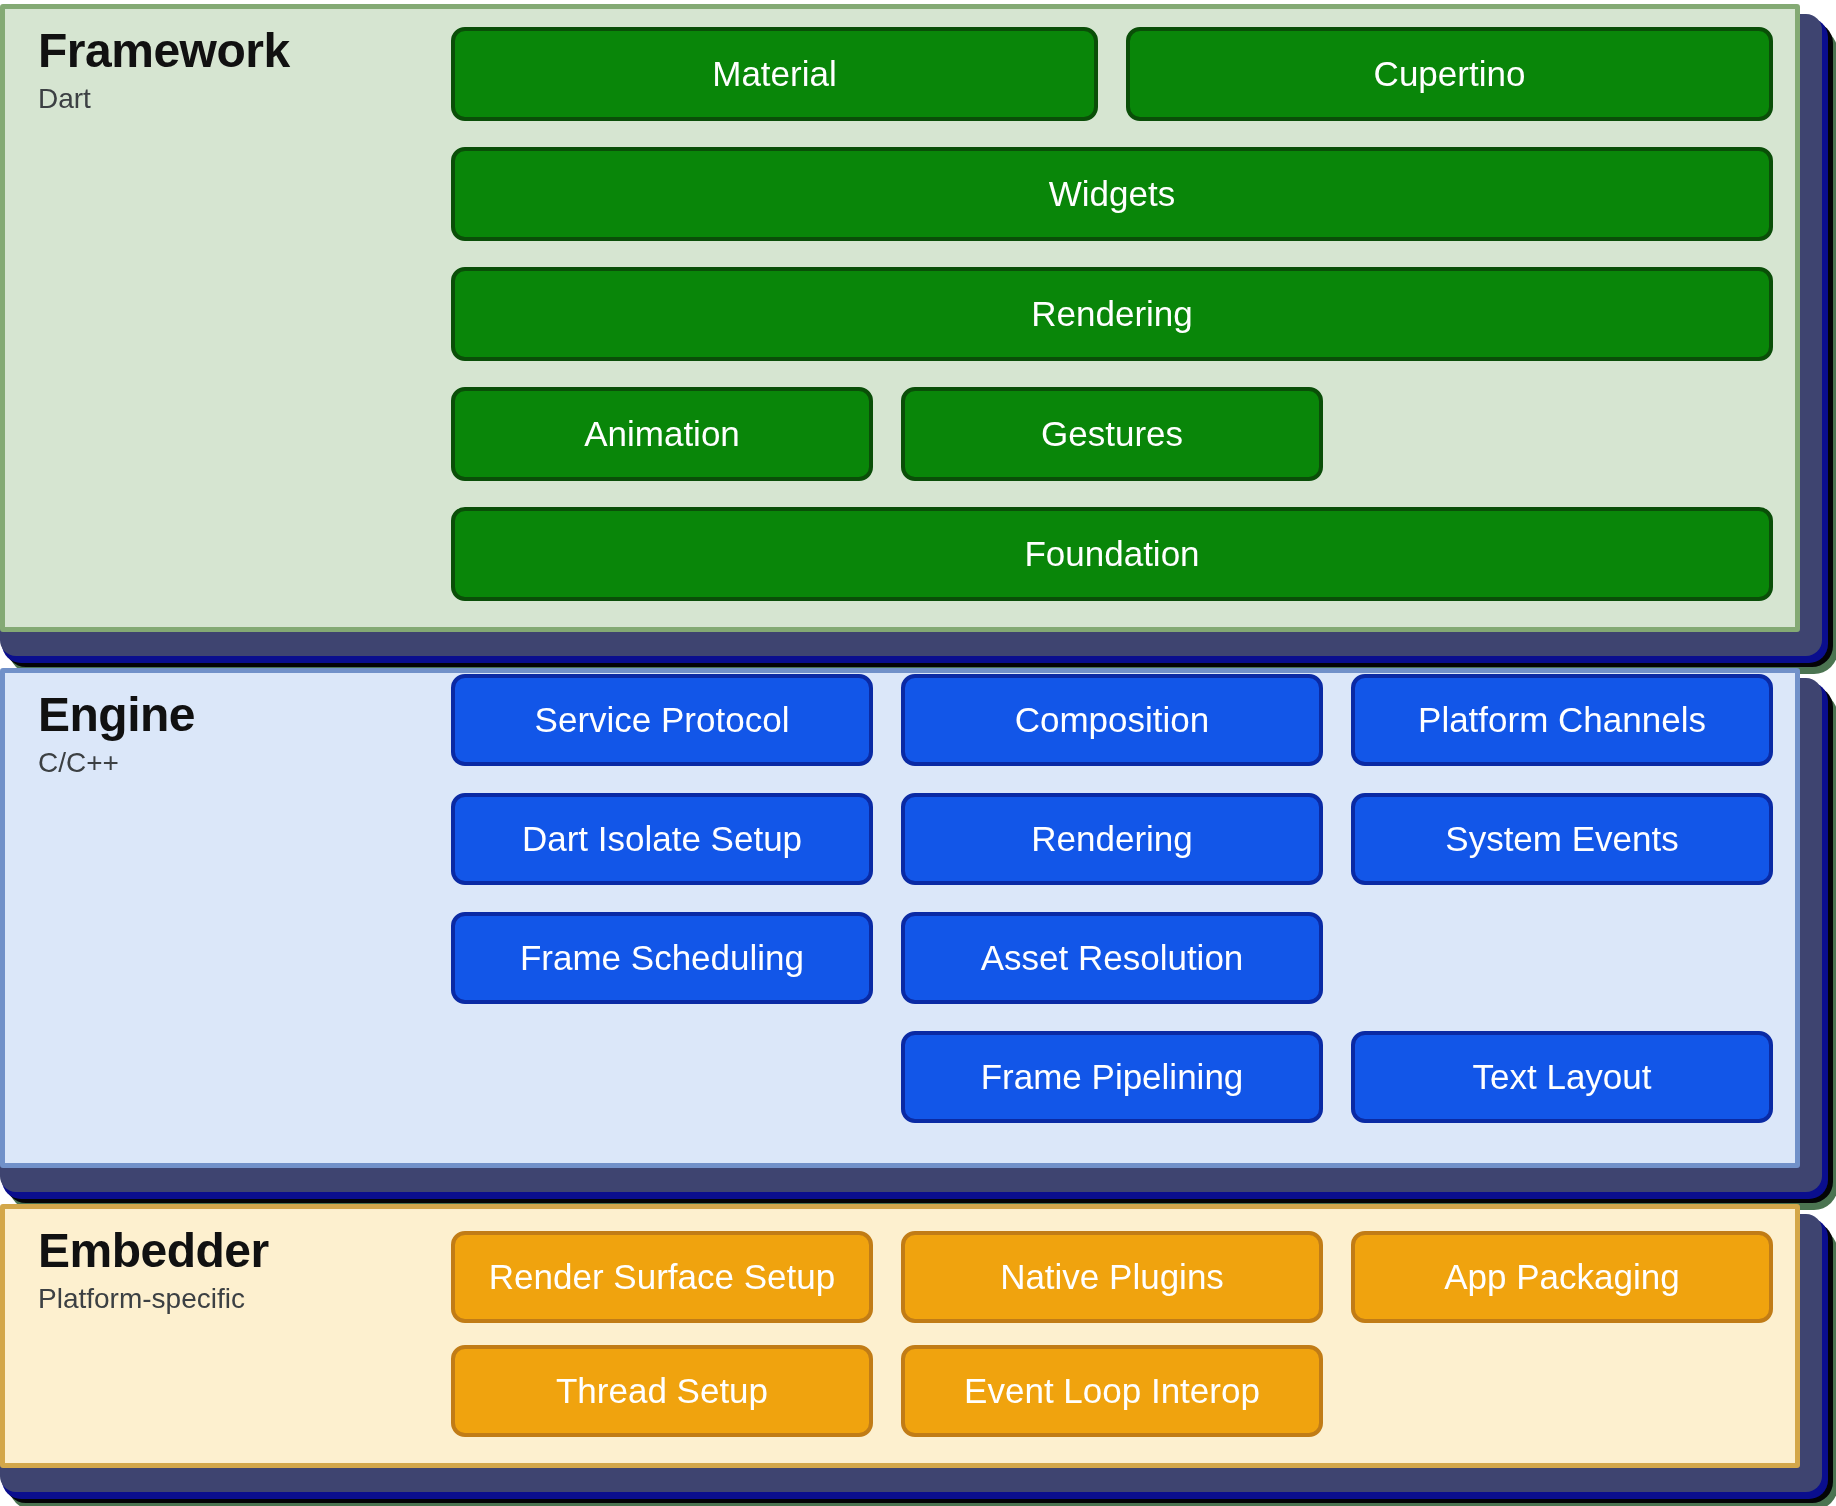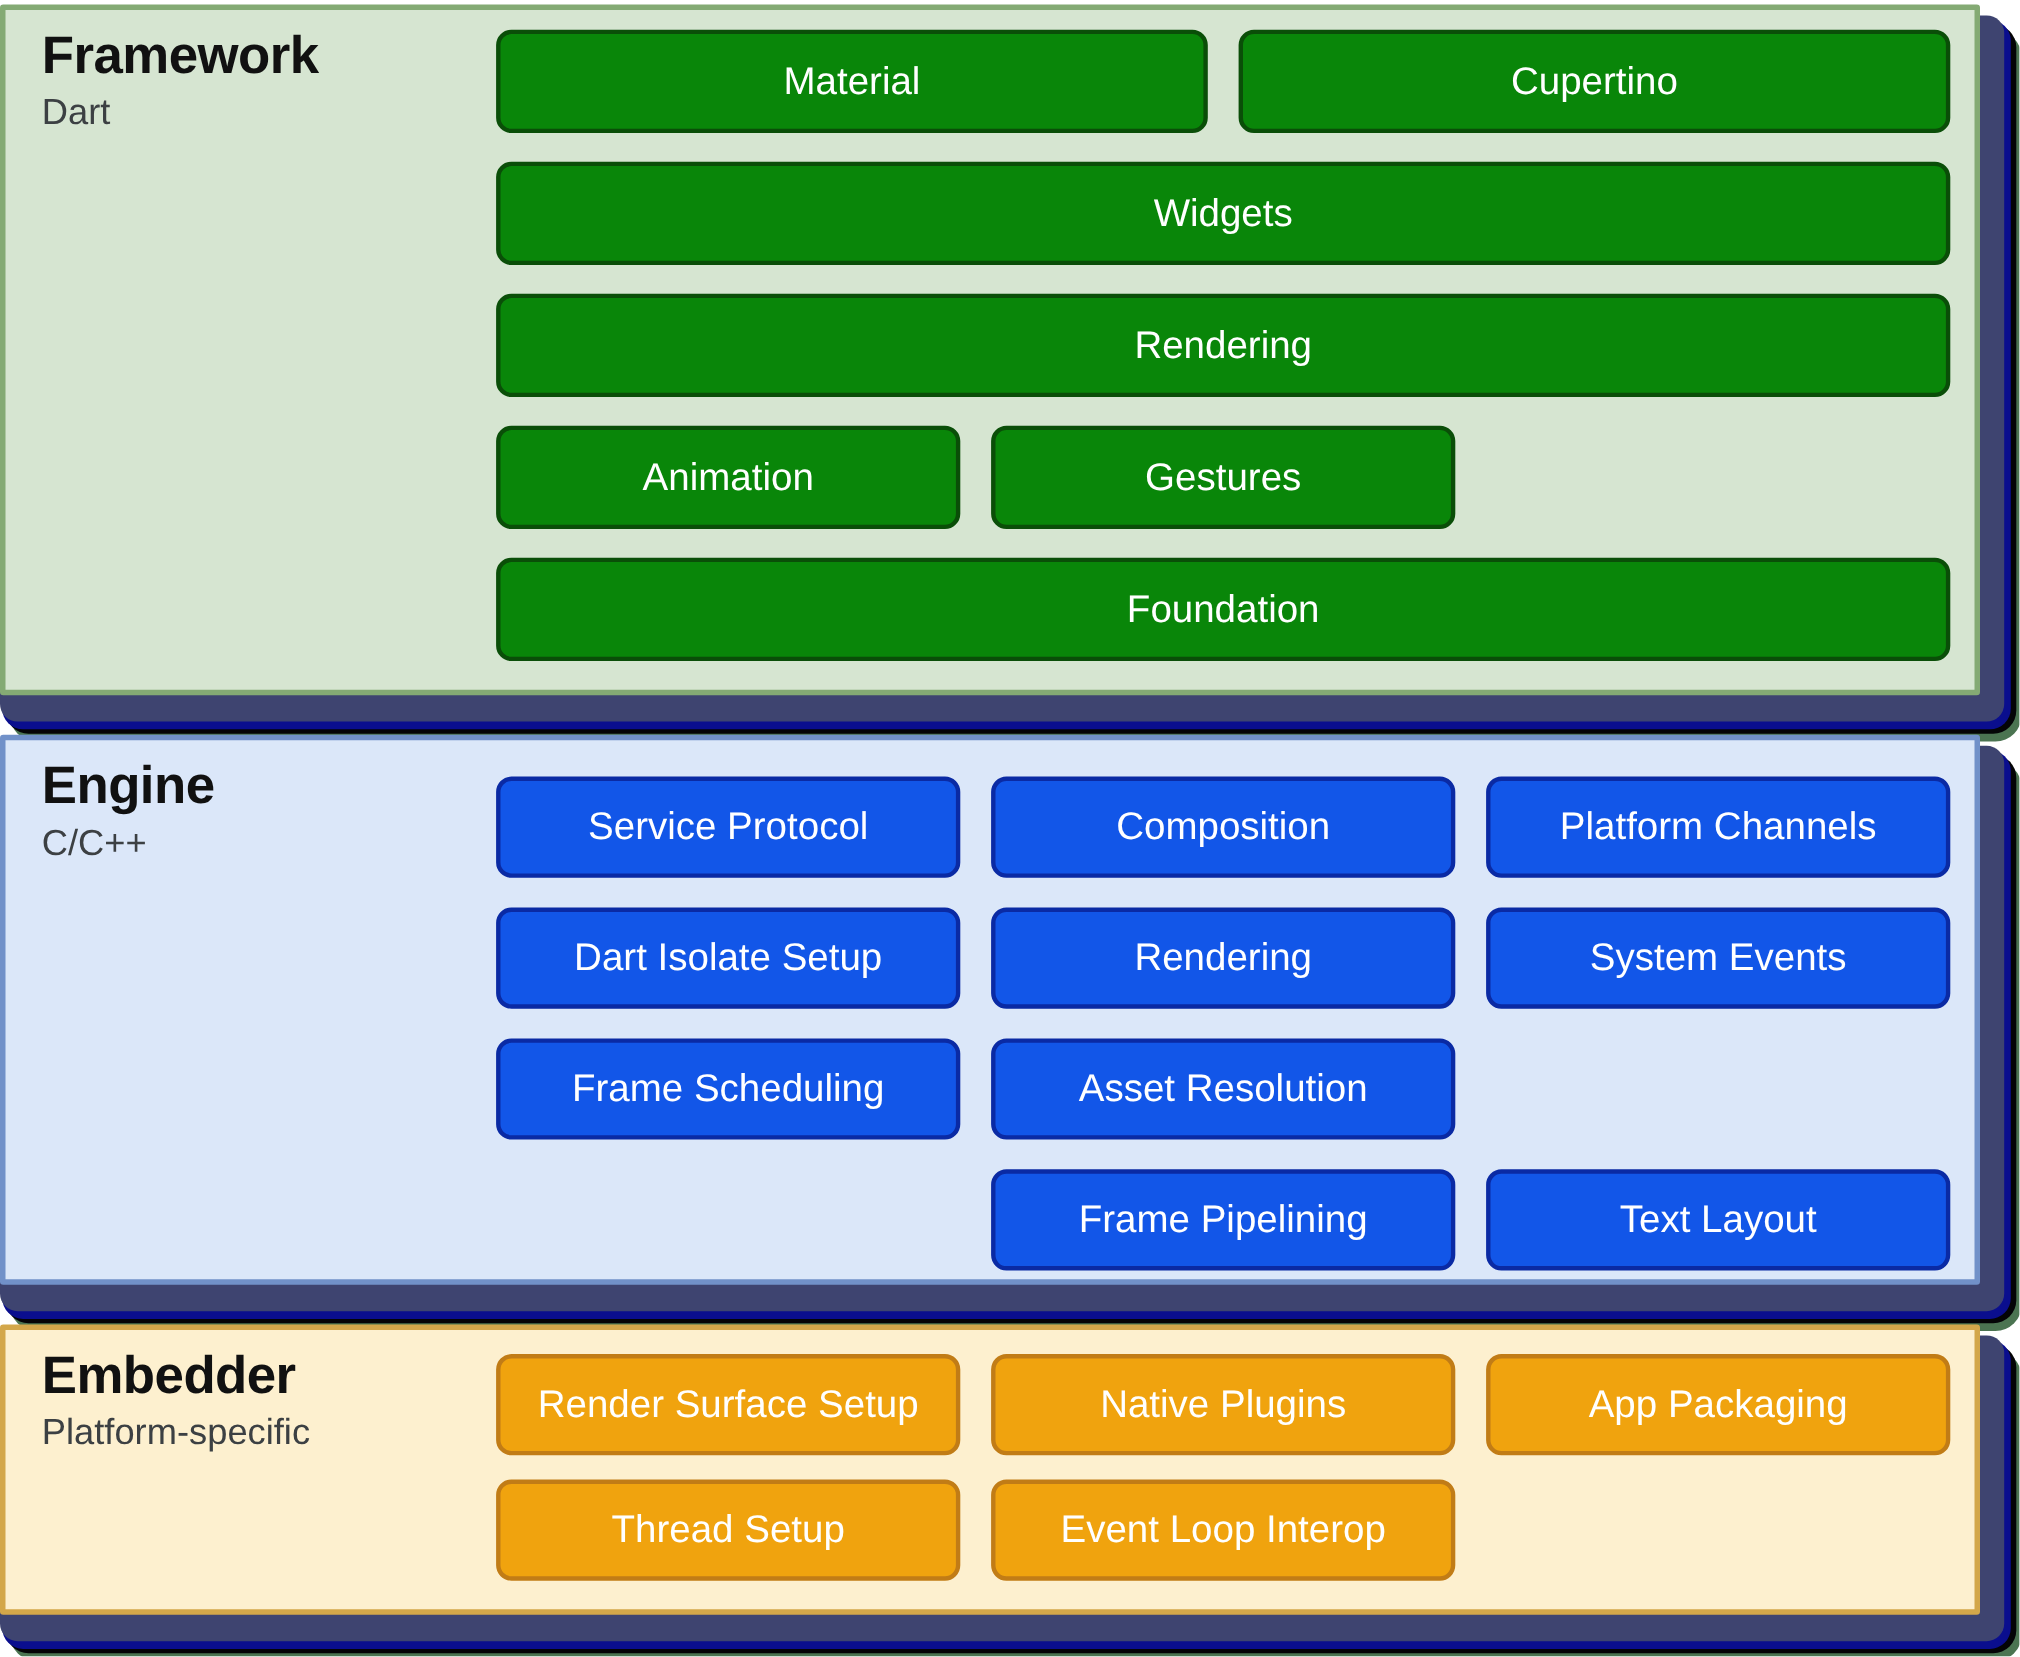--- a/index.html
+++ b/index.html
@@ -39,36 +39,36 @@
 
   .panel-label { position: absolute; left: 33px; top: 14px; }
   .panel-title {
     font-size: 48px;
     font-weight: 700;
     color: #111111;
     letter-spacing: -0.5px;
     line-height: 1.15;
   }
   .panel-subtitle {
-    font-size: 33px;
+    font-size: 28px;
     font-weight: 400;
     color: #3c4043;
     margin-top: 4px;
     line-height: 1.2;
   }
 
   
   .rows {
     position: absolute;
     left: 446px;
     right: 22px;
     top: 0;
   }
   #framework-panel .rows { padding-top: 18px; }
-  #engine-panel .rows    { padding-top: 33px; }
+  #engine-panel .rows    { padding-top: 1px; }
   #embedder-panel .rows  { padding-top: 22px; }
 
   .row { display: grid; column-gap: 28px; }
   .row.cols-1 { grid-template-columns: 1fr; }
   .row.cols-2 { grid-template-columns: 1fr 1fr; }
   .row.cols-3 { grid-template-columns: 1fr 1fr 1fr; }
 
   #framework-panel .row { height: 94px; margin-bottom: 26px; }
   #engine-panel .row    { height: 92px; margin-bottom: 27px; }
   #embedder-panel .row  { height: 92px; margin-bottom: 22px; }

